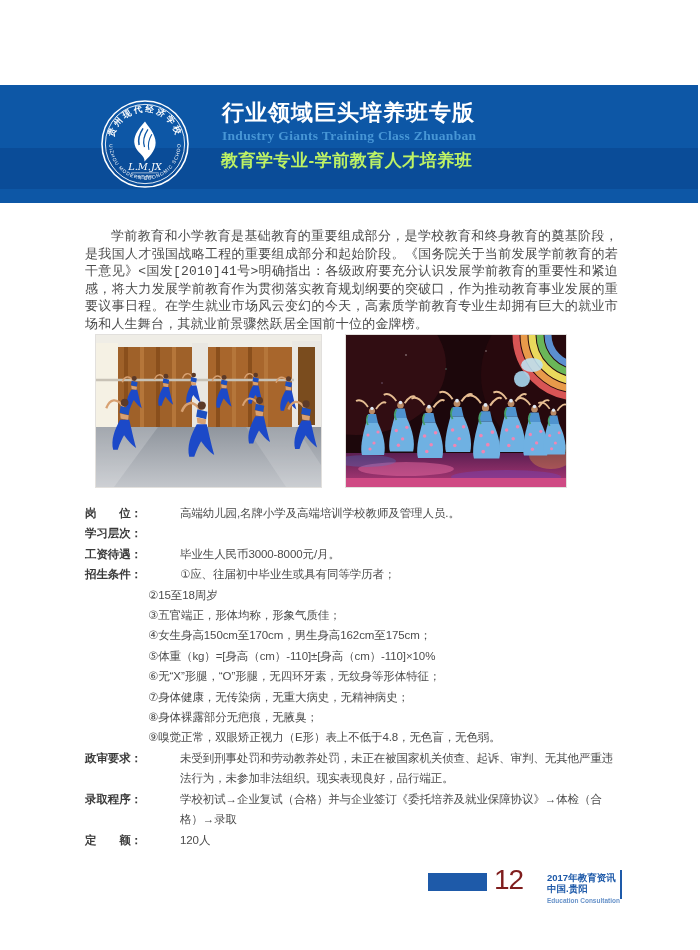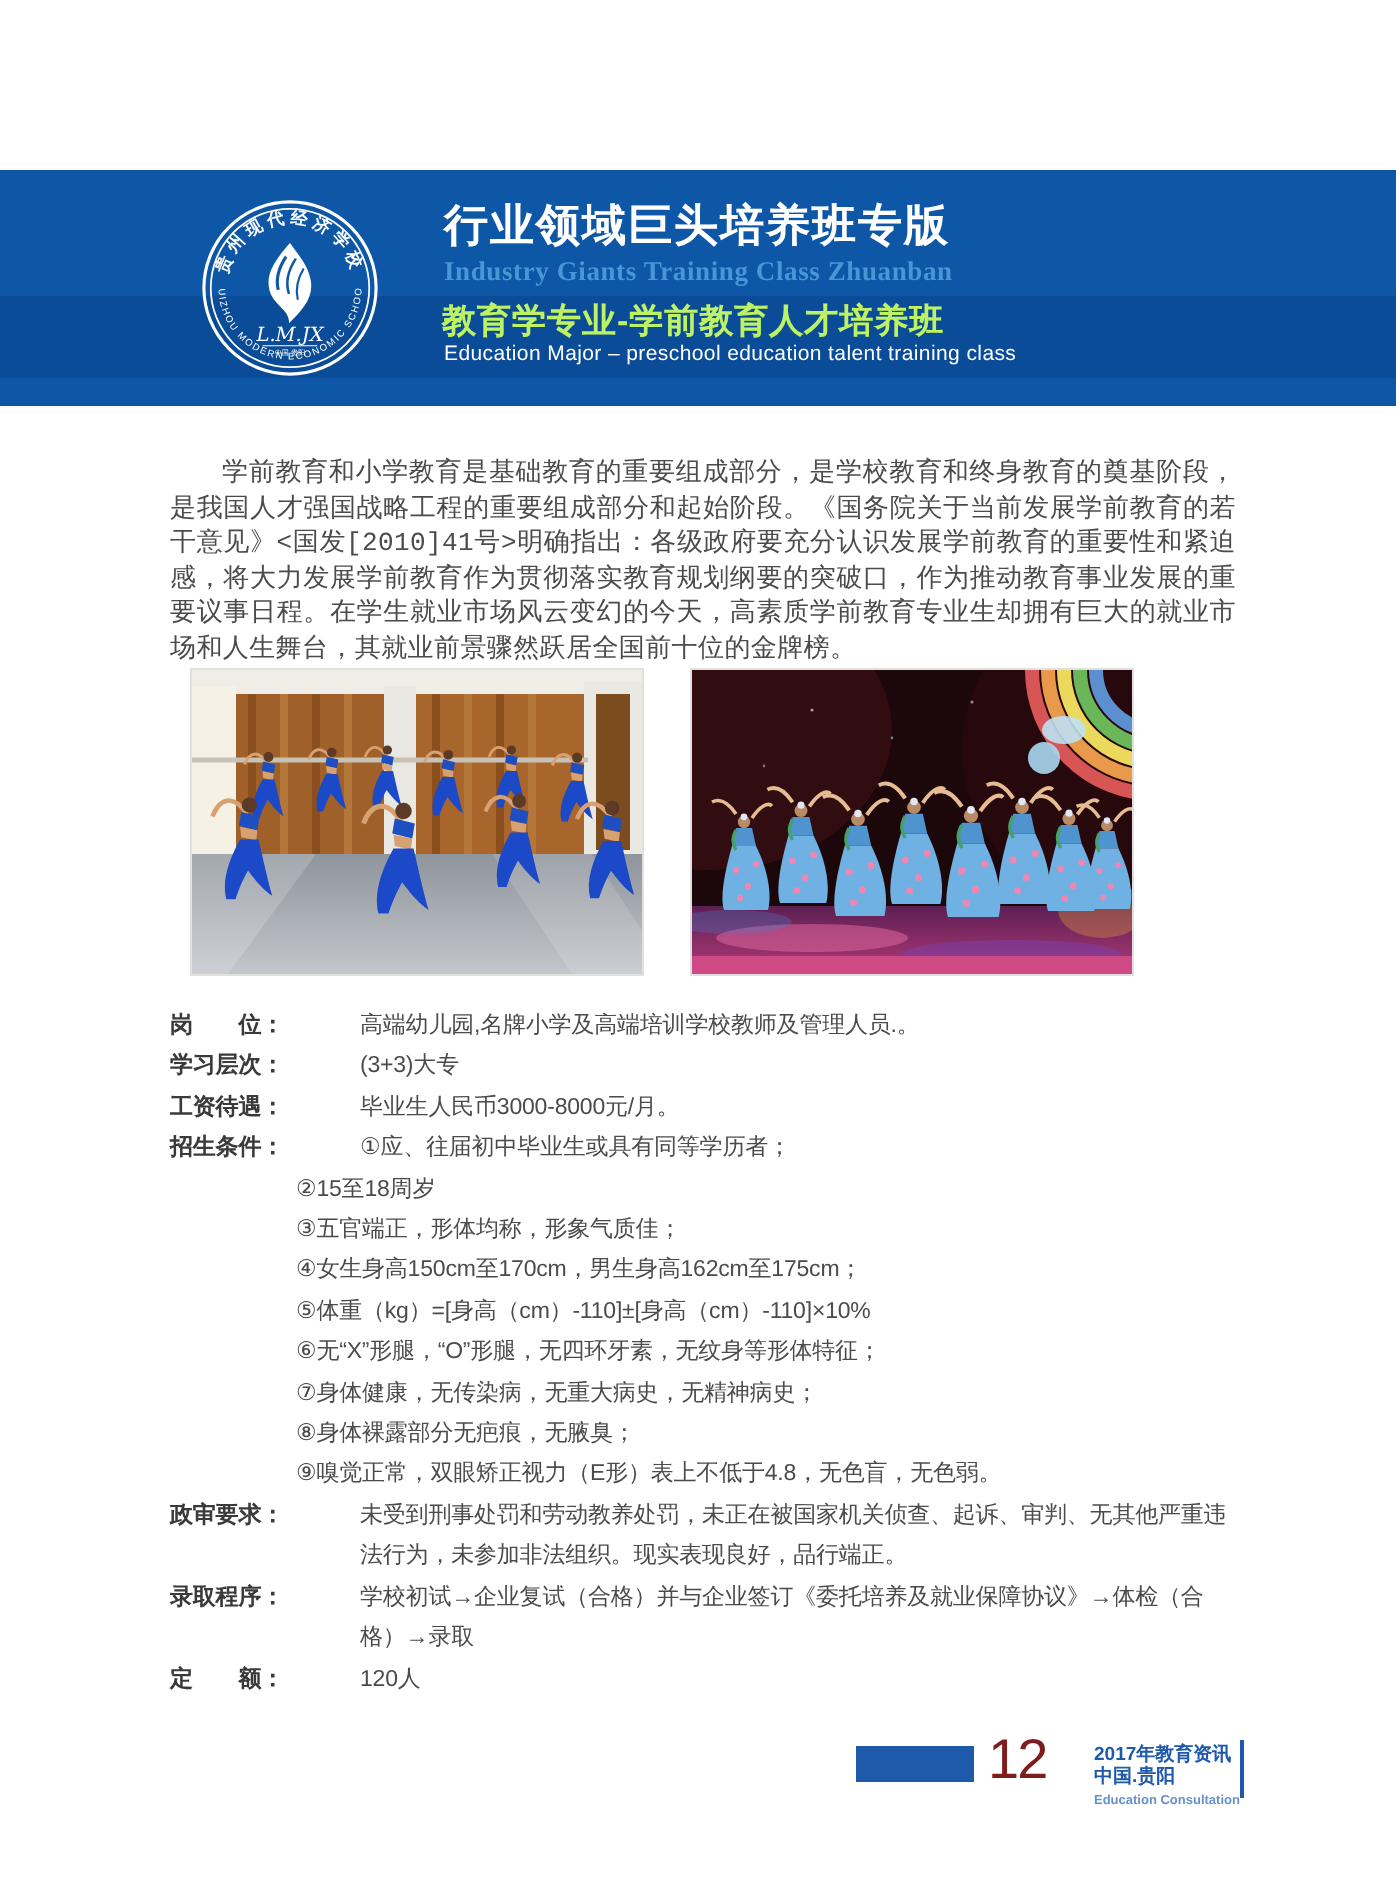--- a/index.html
+++ b/index.html
@@ -78,21 +78,20 @@
         <path d="M53 36 C50 41 48.5 46 50 52" stroke="#0d57a6" stroke-width="1.1" fill="none"></path>
       </g>
       <text x="46" y="73" text-anchor="middle" font-size="10" font-style="italic" font-family="'DejaVu Serif','Liberation Serif',serif" fill="#ffffff">L.M.JX</text>
       <path d="M32 75.5 L60 75.5" stroke="#ffffff" stroke-width="0.6"></path>
       <text x="46" y="80.5" text-anchor="middle" font-size="3.6" fill="#ffffff">中国·贵阳</text>
     </svg>
 
     <div class="band-title">行业领域巨头培养班专版</div>
     <div class="band-sub-en">Industry Giants Training Class Zhuanban</div>
     <div class="band-prog-cn">教育学专业-学前教育人才培养班</div>
-    <div class="band-prog-en">Education Major – preschool education talent training class</div>
   </div>
 
   <div class="intro">学前教育和小学教育是基础教育的重要组成部分，是学校教育和终身教育的奠基阶段，是我国人才强国战略工程的重要组成部分和起始阶段。《国务院关于当前发展学前教育的若干意见》&lt;国发[2010]41号&gt;明确指出：各级政府要充分认识发展学前教育的重要性和紧迫感，将大力发展学前教育作为贯彻落实教育规划纲要的突破口，作为推动教育事业发展的重要议事日程。在学生就业市场风云变幻的今天，高素质学前教育专业生却拥有巨大的就业市场和人生舞台，其就业前景骤然跃居全国前十位的金牌榜。</div>
 
   <div class="photo photo-left">
     <svg width="100%" height="100%" viewBox="0 0 225 152" preserveAspectRatio="none">
       <defs>
         <linearGradient id="floorG" x1="0" y1="0" x2="0" y2="1">
           <stop offset="0" stop-color="#8f959d"></stop>
             <stop offset="1" stop-color="#c3c6cb"></stop>
@@ -192,21 +191,20 @@
     </svg>
   </div>
 
   <div class="details">
     <div class="drow">
       <span class="dlabel">岗　　位：</span>
       <span class="dvalue">高端幼儿园,名牌小学及高端培训学校教师及管理人员.。</span>
     </div>
     <div class="drow">
       <span class="dlabel">学习层次：</span>
-      <span class="dvalue">(3+3)大专</span>
     </div>
     <div class="drow">
       <span class="dlabel">工资待遇：</span>
       <span class="dvalue">毕业生人民币3000-8000元/月。</span>
     </div>
     <div class="drow">
       <span class="dlabel">招生条件：</span>
       <span class="dvalue">①应、往届初中毕业生或具有同等学历者；</span>
     </div>
     <div class="dcond">②15至18周岁</div>

